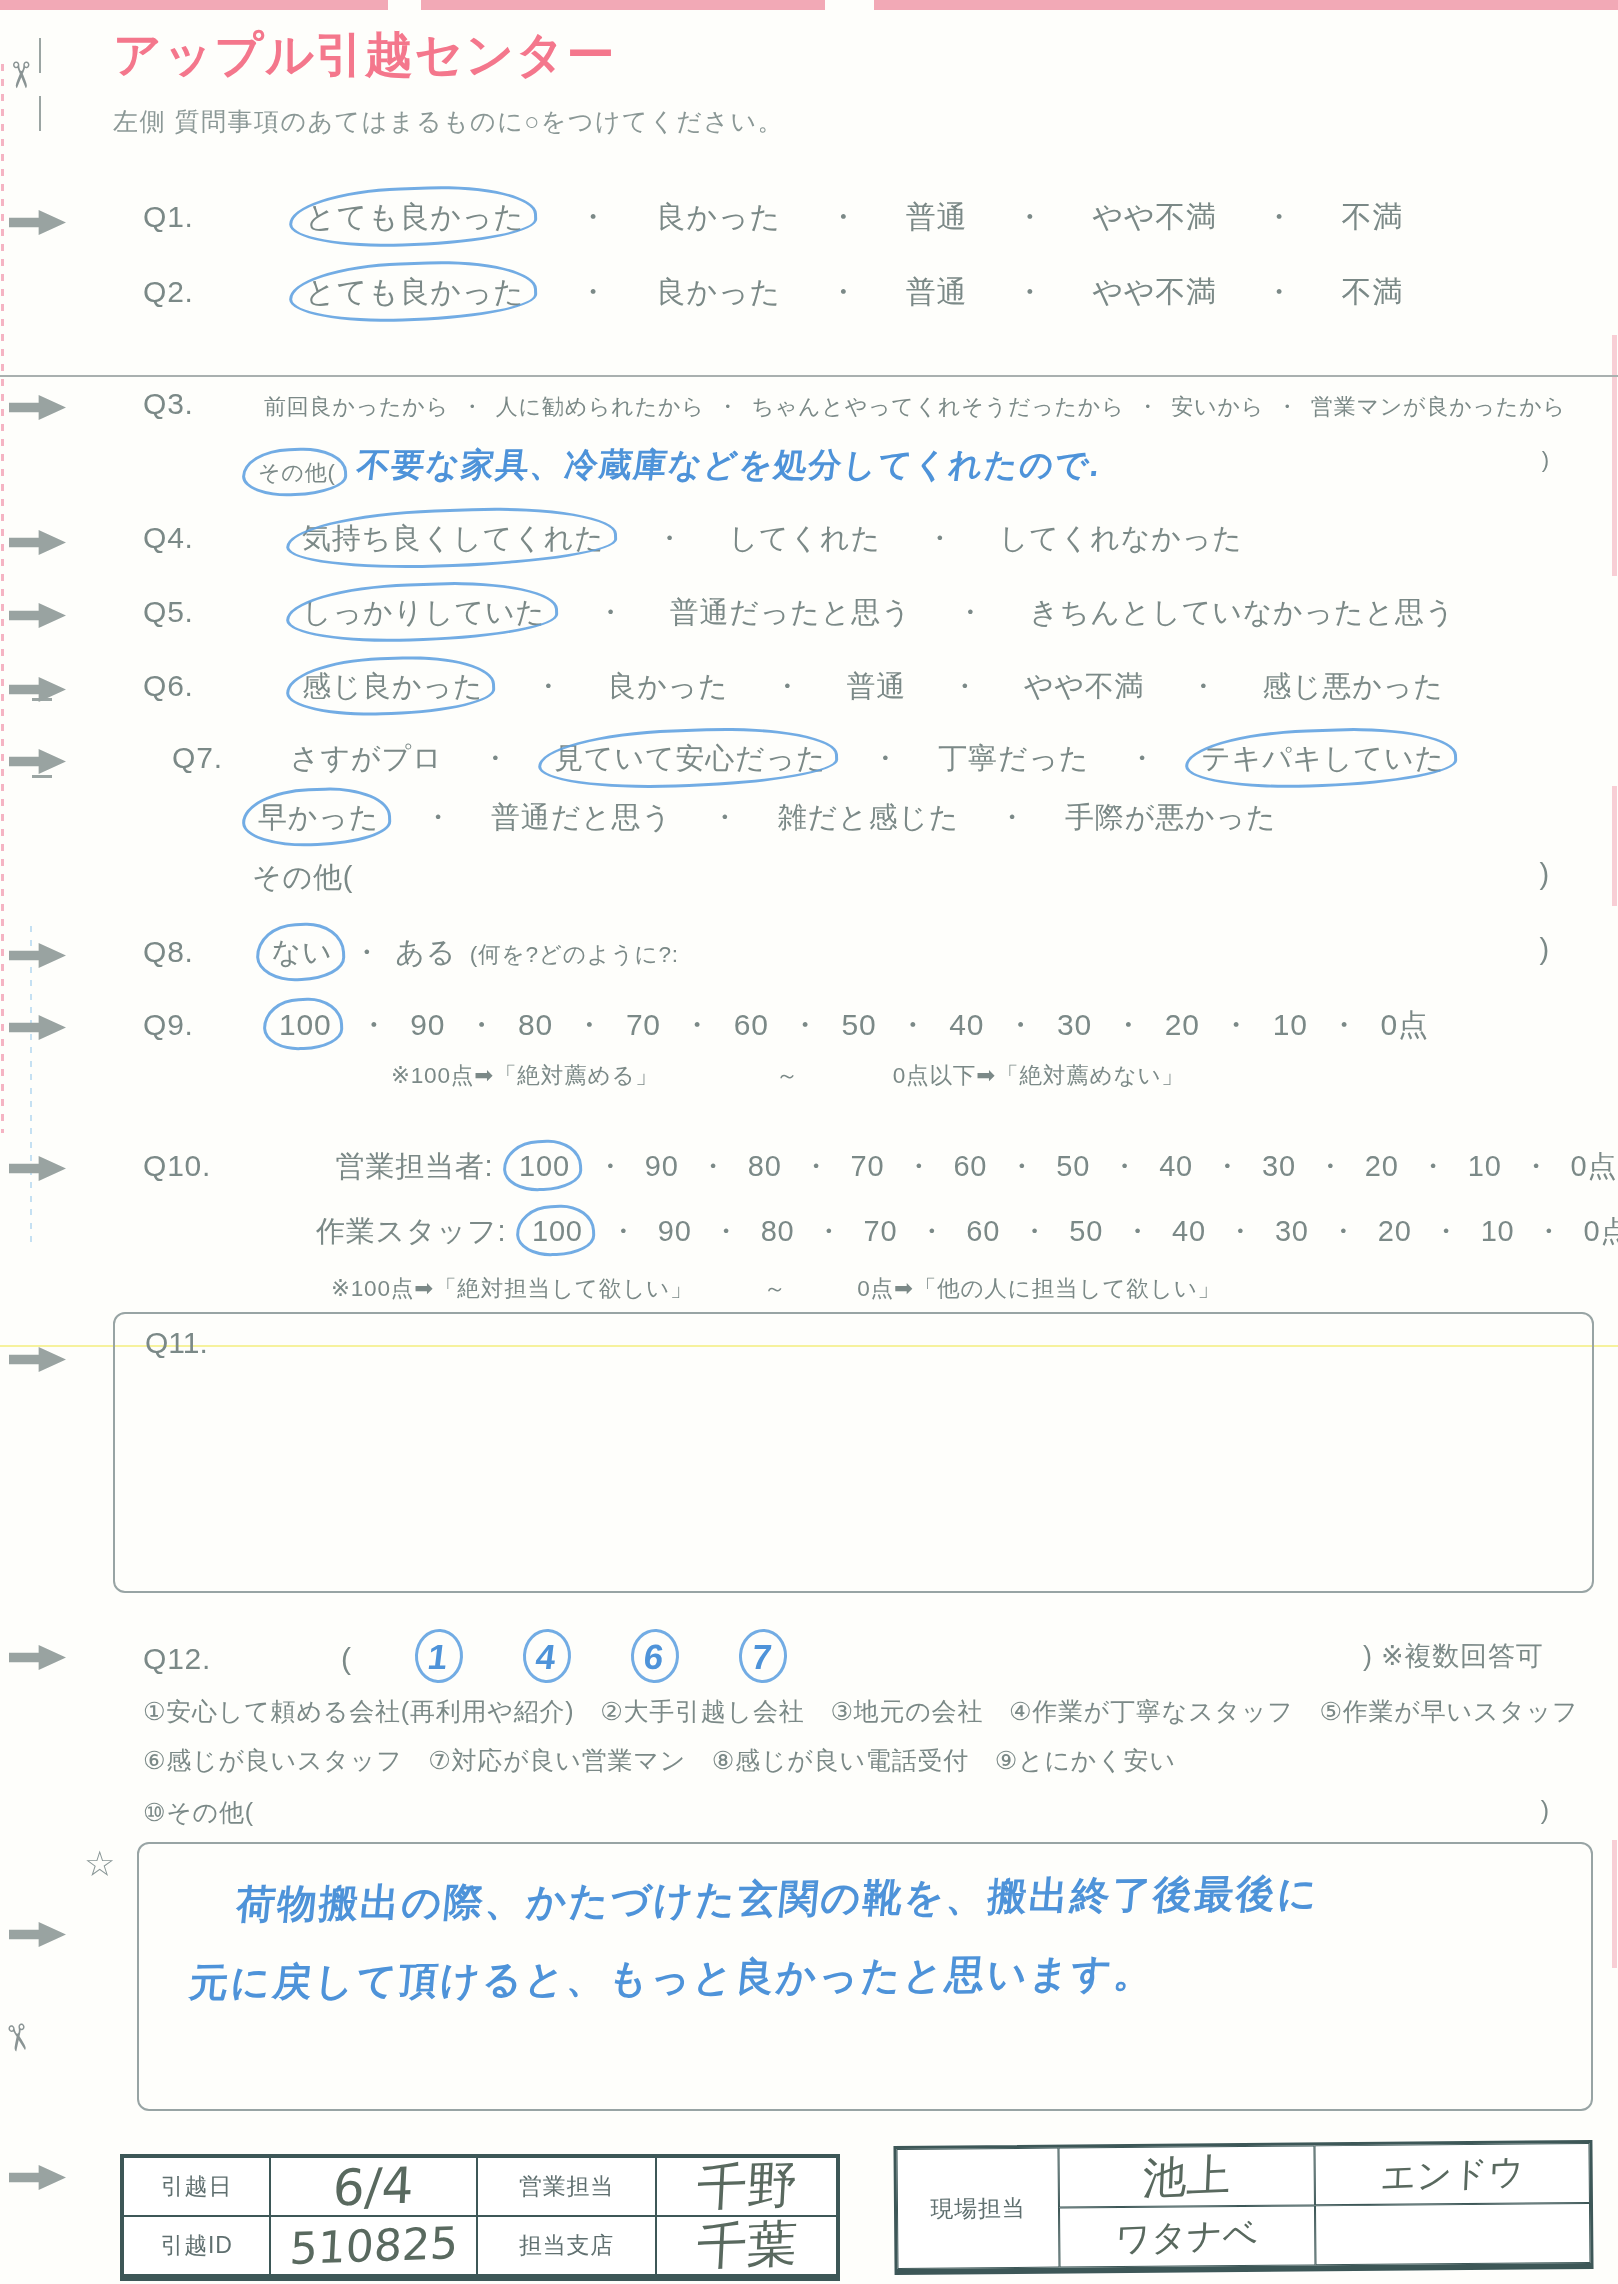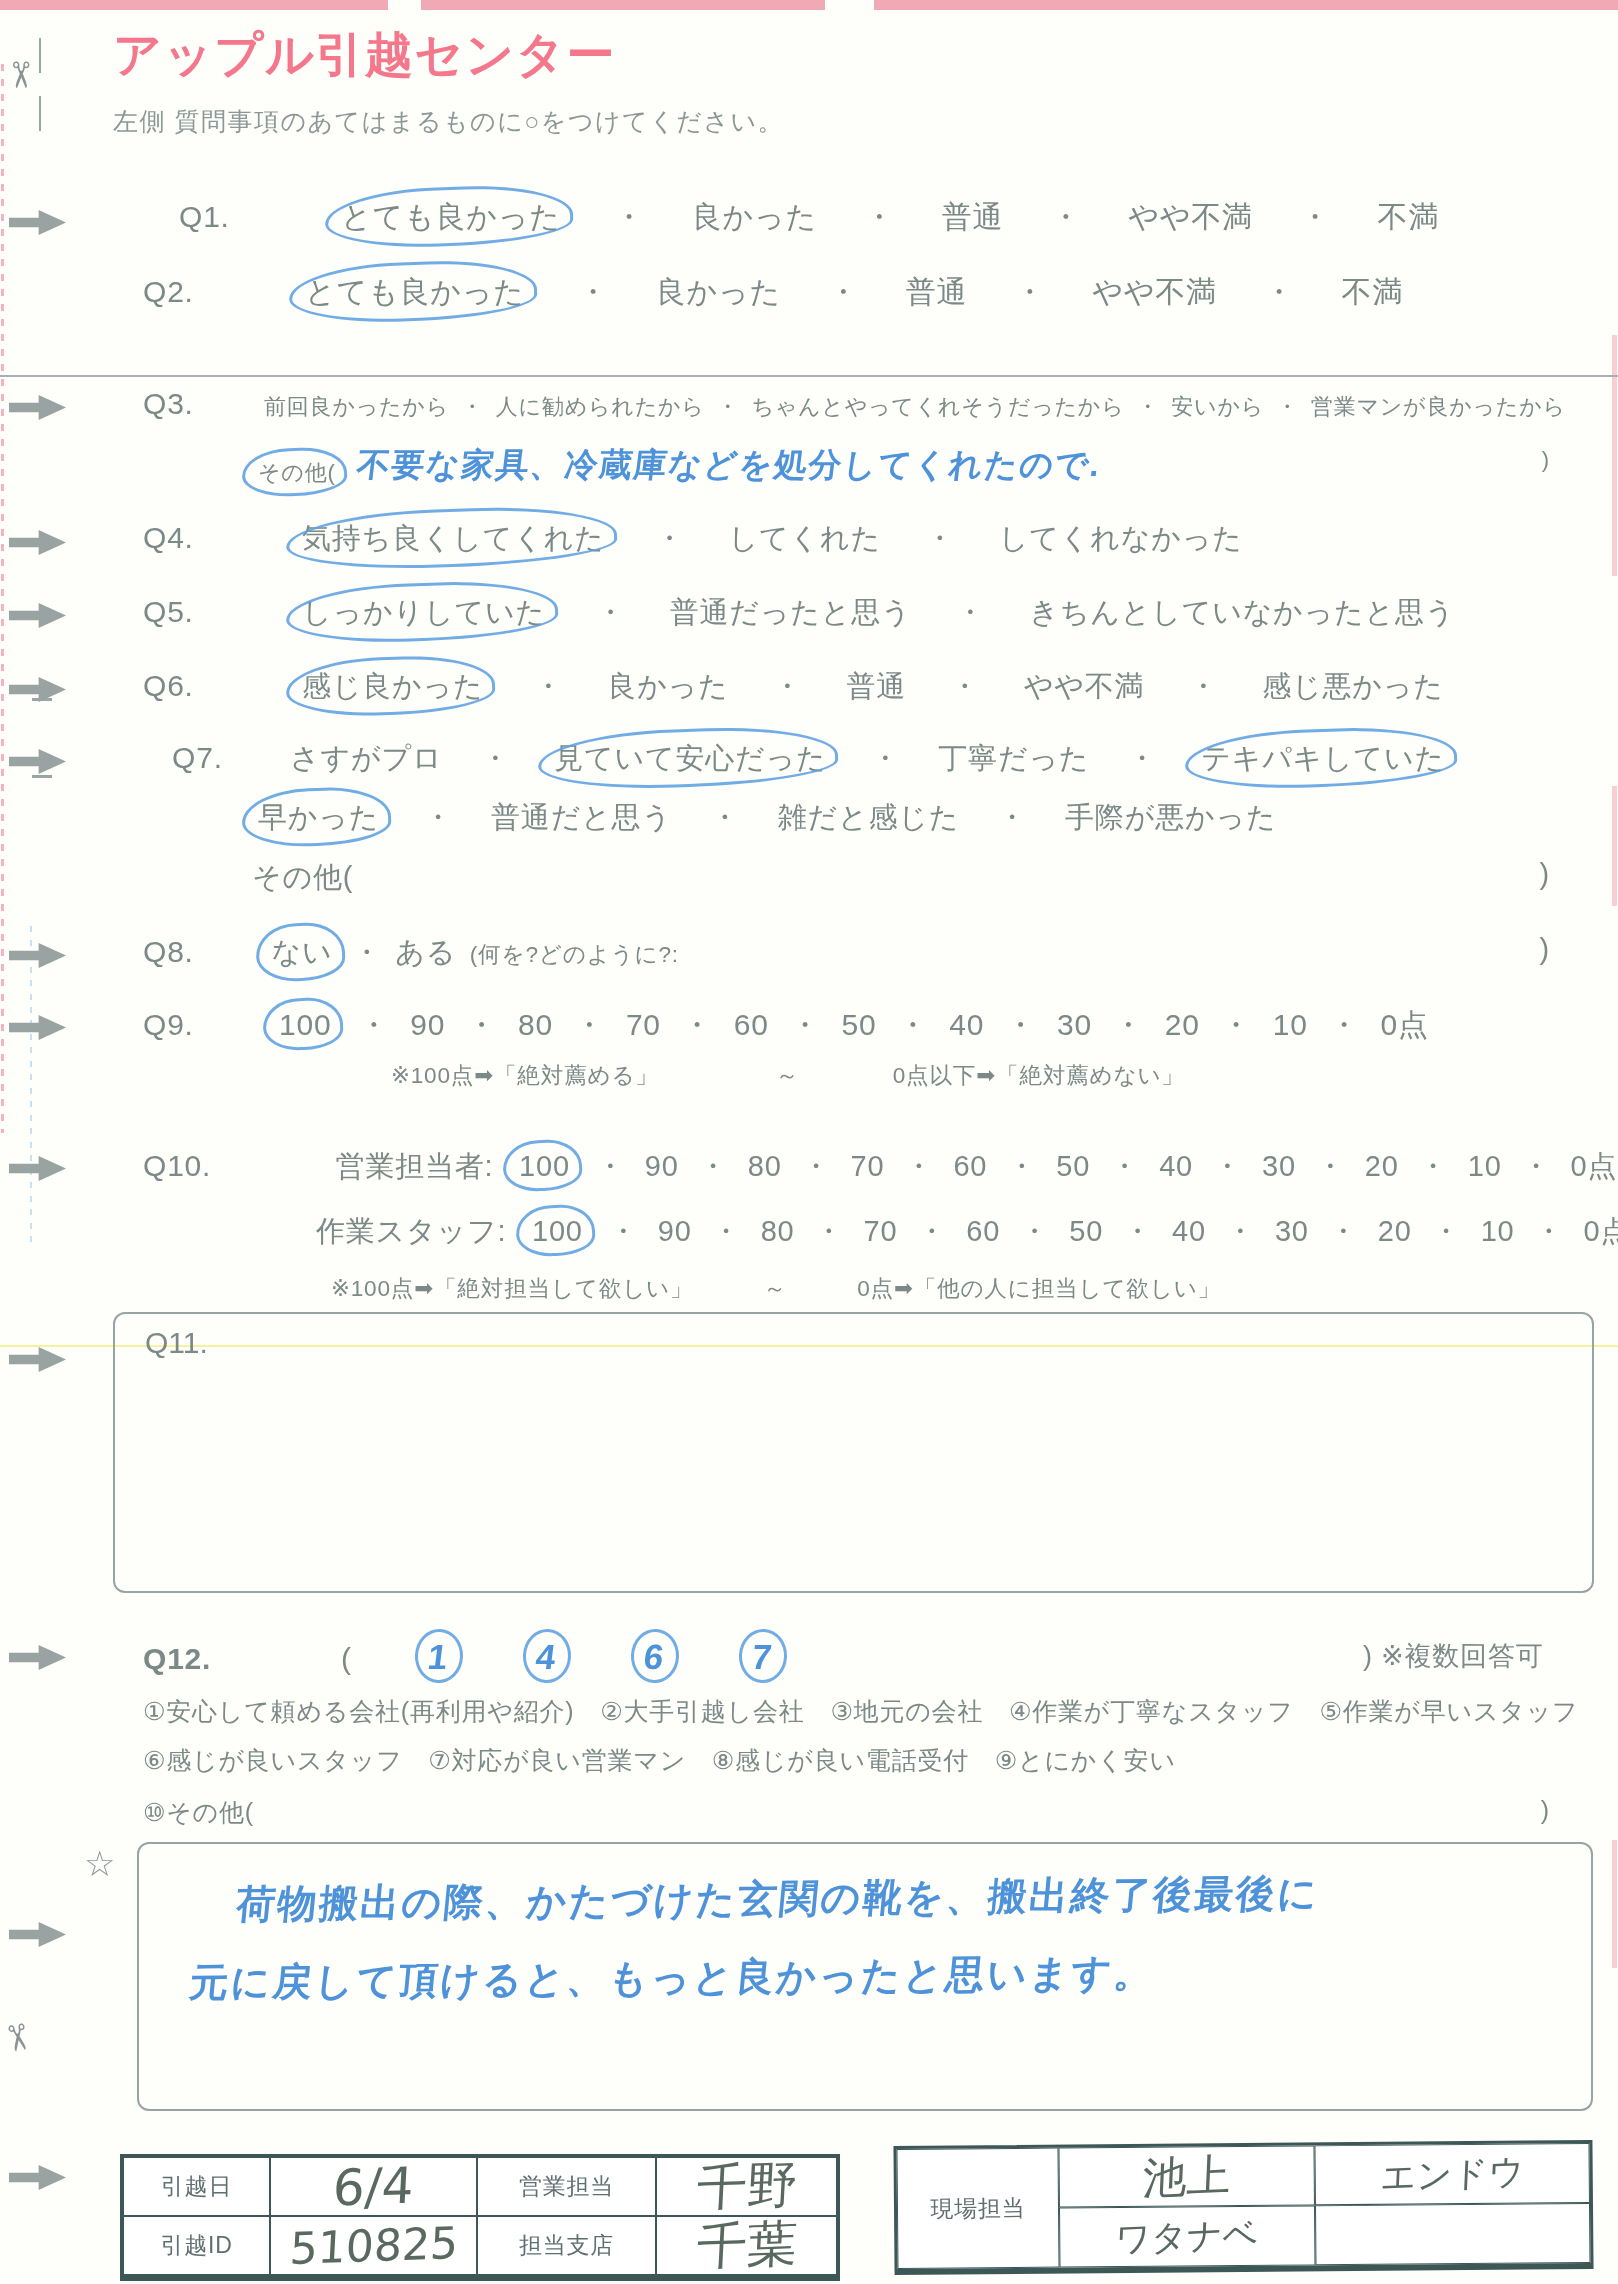--- a/index.html
+++ b/index.html
@@ -83,21 +83,21 @@
 
   <div class="bigbox" style="left:113px;top:1312px;width:1477px;height:277px;">
     <div class="boxlabel">Q11.</div>
   </div>
 
   <div class="star" style="left:84px;top:1844px;">☆</div>
   <div class="bigbox" style="left:137px;top:1842px;width:1452px;height:265px;"></div>
   <div class="comment-line" style="left:237px;top:1872px;">荷物搬出の際、かたづけた玄関の靴を、搬出終了後最後に</div>
   <div class="comment-line" style="left:190px;top:1951px;">元に戻して頂けると、もっと良かったと思います。</div>
 <div class="row" style="top: 197px; left: 143px; width: 1407px; font-size: 30px; column-gap: 47px;">
-      <span class="qlabel" style="width: 109px; margin-left: 36px;">Q1.</span>
+      <span class="qlabel" style="width: 109px;">Q1.</span>
       <span class="c"><span class="seg">とても良かった</span></span>
       <span class="seg dot">・</span>
       <span class="seg">良かった</span>
       <span class="seg dot">・</span>
       <span class="seg">普通</span>
       <span class="seg dot">・</span>
       <span class="seg">やや不満</span>
       <span class="seg dot">・</span>
       <span class="seg">不満</span>
     </div>
@@ -262,21 +262,21 @@
       <span class="seg">20</span>
       <span class="seg dot">・</span>
       <span class="seg">10</span>
       <span class="seg dot">・</span>
       <span class="seg">0点</span>
     </div>
     <div class="row" style="top: 1273px; left: 331px; width: 1219px; font-size: 22.6px;">
       <span class="seg">※100点➡「絶対担当して欲しい」　　　～　　　0点➡「他の人に担当して欲しい」</span>
     </div>
     <div class="row" style="top: 1635px; left: 143px; width: 1407px; font-size: 30px; column-gap: 66px;">
-      <span class="qlabel" style="width: 132px; font-weight: bold;">Q12.</span>
+      <span class="qlabel" style="width: 132px;">Q12.</span>
       <span class="seg">(</span>
       <span class="c cpen"><span class="seg pen" style="font-size: 35px;">1</span></span>
       <span class="c cpen"><span class="seg pen" style="font-size: 35px;">4</span></span>
       <span class="c cpen"><span class="seg pen" style="font-size: 35px;">6</span></span>
       <span class="c cpen"><span class="seg pen" style="font-size: 35px;">7</span></span>
       <span class="tailp" style="left: 1220px;">) ※複数回答可</span>
     </div>
     <div class="row" style="top: 1695px; left: 143px; width: 1407px; font-size: 25px;">
       <span class="seg">①安心して頼める会社(再利用や紹介)　②大手引越し会社　③地元の会社　④作業が丁寧なスタッフ　⑤作業が早いスタッフ</span>
     </div>

